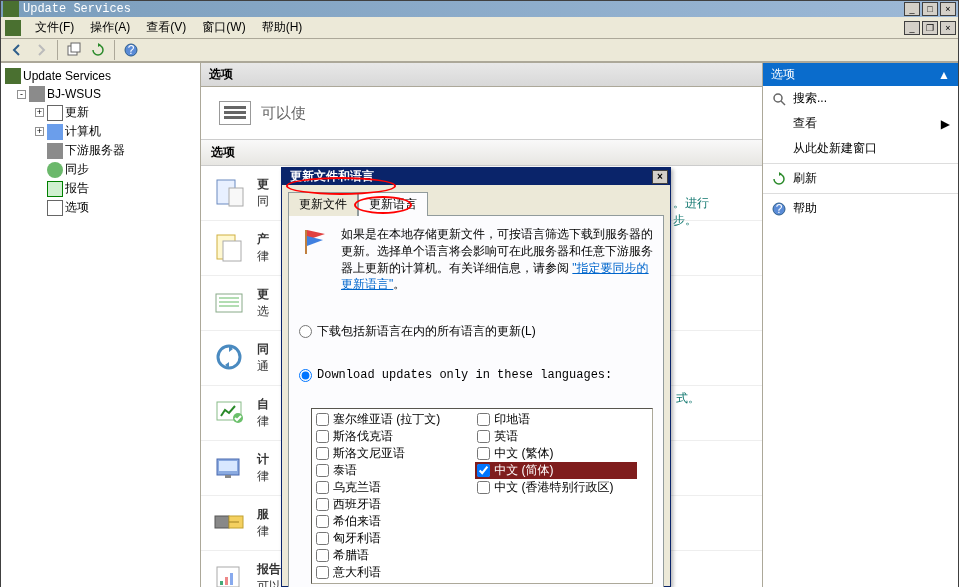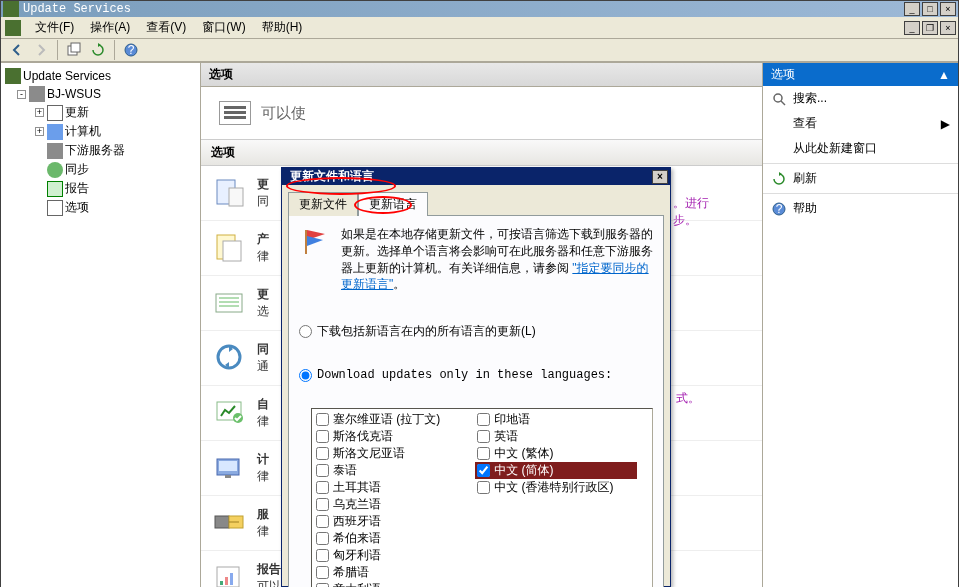--- a/index.html
+++ b/index.html
@@ -72,21 +72,21 @@
 .lang-box { border: 1px inset #aca899; background: #fff; flex: 1; margin-top: 4px; overflow: auto; display: flex; padding: 2px; }
 .lang-col { width: 48%; }
 .lang-item { display: flex; align-items: center; padding: 0 2px; white-space: nowrap; }
 .lang-item input { margin: 0 4px 0 0; width: 13px; height: 13px; }
 .lang-item.selected { background: #7f1d1d; color: #fff; }
 .dlg-buttons { display: flex; justify-content: flex-end; gap: 8px; padding: 8px 4px; }
 .dlg-btn { width: 75px; height: 22px; background: #ece9d8; border: 1px solid #404040; cursor: pointer; text-align: center; line-height: 20px; box-shadow: inset 1px 1px 0 #fff, inset -1px -1px 0 #808080; }
 .scroll-h { height: 16px; background: #ece9d8; border-top: 1px solid #aca899; display: flex; }
 .scroll-arrow { width: 16px; height: 15px; background: #ece9d8; border: 1px solid #aca899; text-align: center; font-size: 9px; line-height: 13px; }
 .scroll-track { flex: 1; background: #f0f0f0; }
-.obscured-text { color: #a21caf; position: absolute; }
+.obscured-text { color: #0f766e; position: absolute; }
 
 .ann { position: absolute; border: 2px solid #ff0000; border-radius: 50%; pointer-events: none; z-index: 20; }
 </style>
 </head>
 <body>
 
 <div class="window">
   <div class="titlebar">
     <div class="titlebar-left">
       <div class="titlebar-icon"></div>
@@ -368,24 +368,20 @@
                   <div class="lang-item">
                     <input type="checkbox" style="">
                     <span>斯洛文尼亚语</span>
                   </div>
                   <div class="lang-item">
                     <input type="checkbox" style="">
                     <span>泰语</span>
                   </div>
                   <div class="lang-item">
                     <input type="checkbox" style="">
-                    <span>土耳其语</span>
-                  </div>
-                  <div class="lang-item">
-                    <input type="checkbox" style="">
                     <span>乌克兰语</span>
                   </div>
                   <div class="lang-item">
                     <input type="checkbox" style="">
                     <span>西班牙语</span>
                   </div>
                   <div class="lang-item">
                     <input type="checkbox" style="">
                     <span>希伯来语</span>
                   </div>

